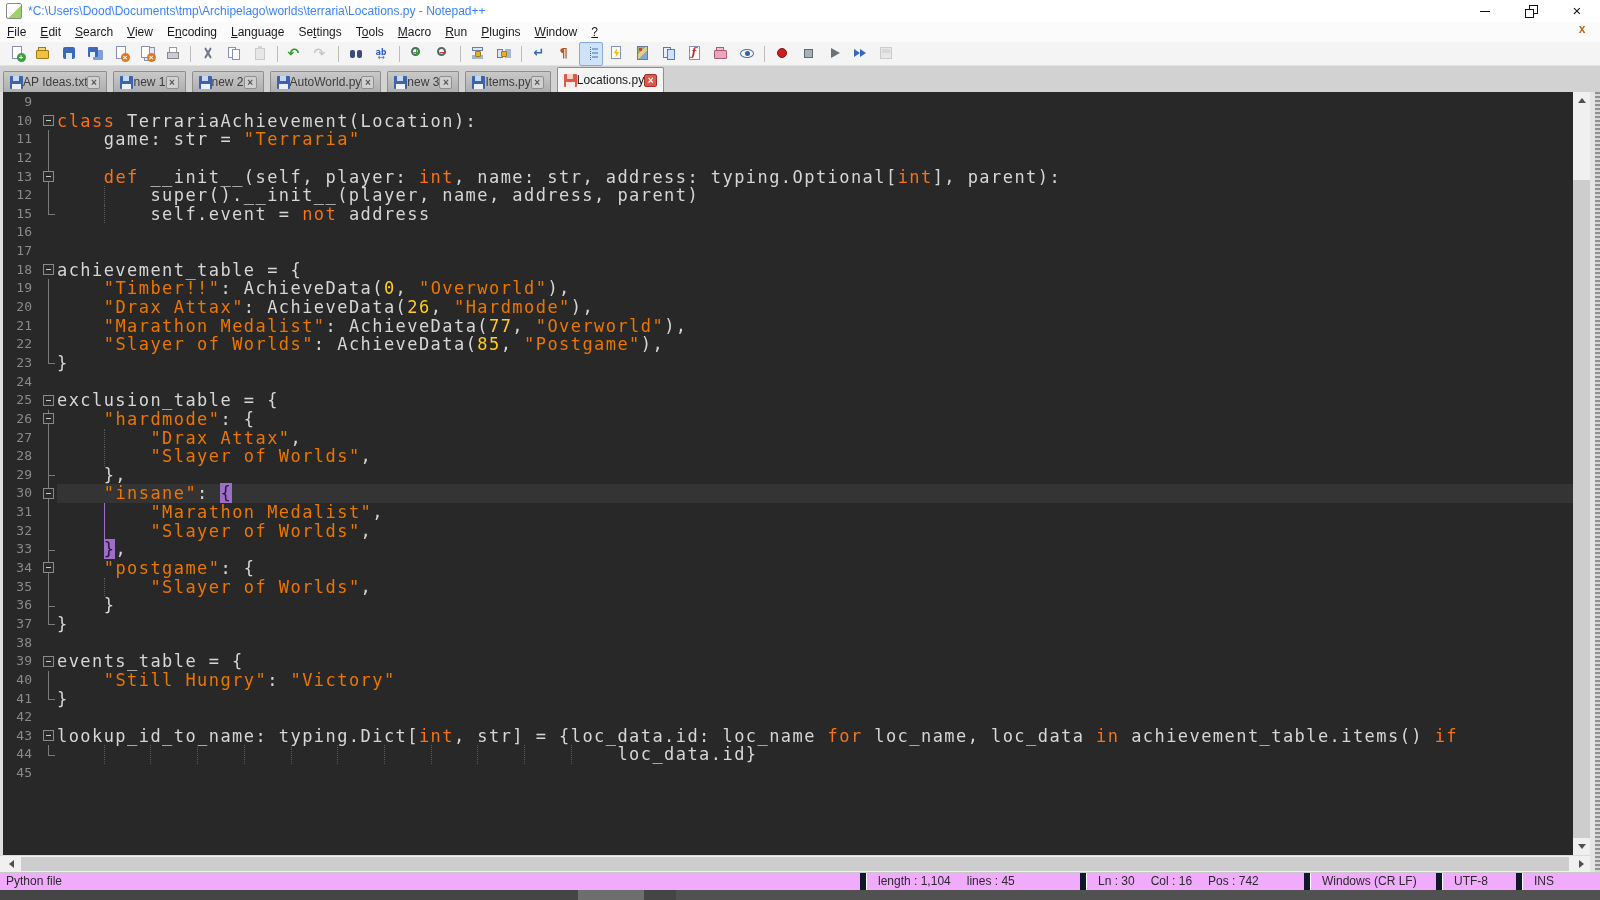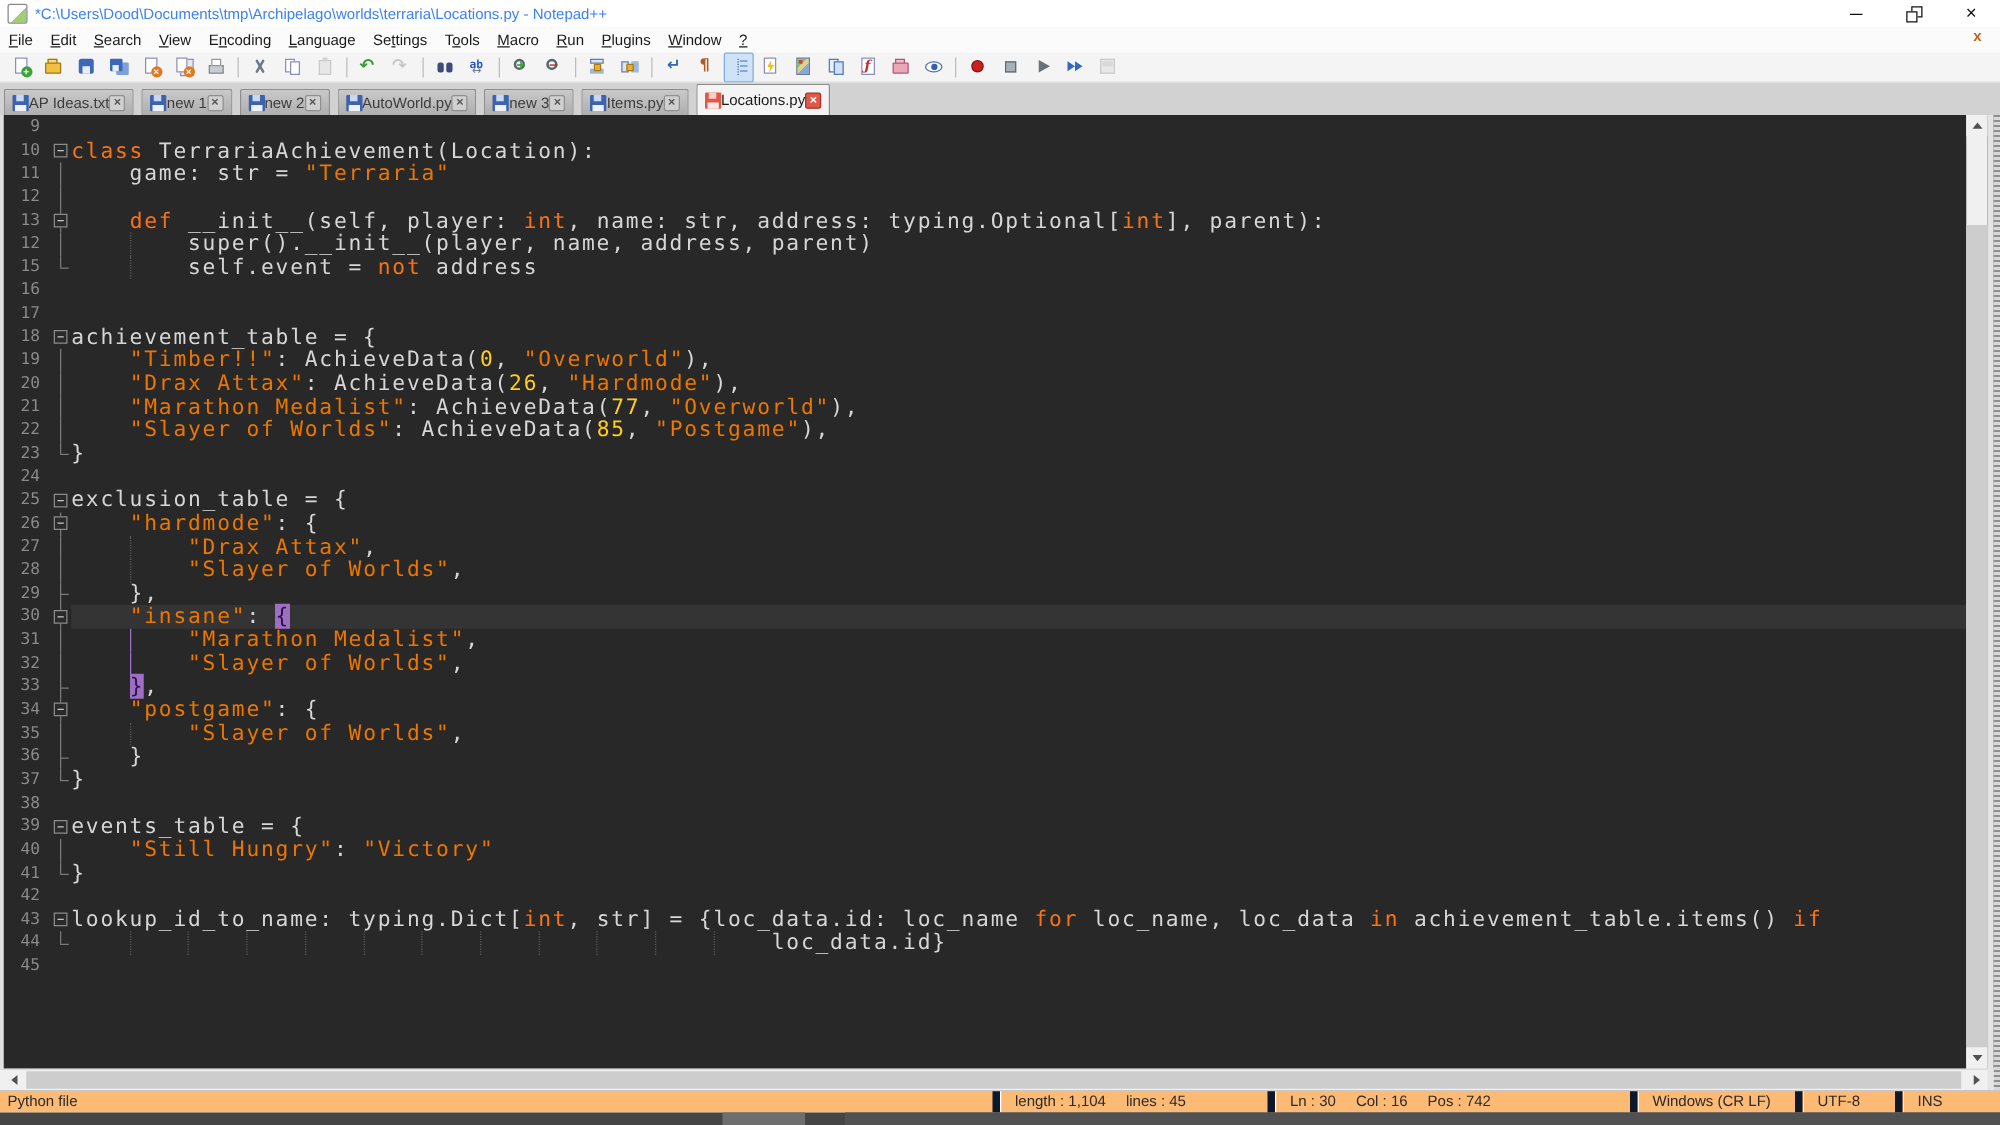--- a/index.html
+++ b/index.html
@@ -122,21 +122,21 @@
   .arr-down::before{content:"";width:0;height:0;border-left:4px solid transparent;border-right:4px solid transparent;border-top:5px solid #505050}
   .hscroll{position:absolute;top:855px;height:17px;left:0;width:1590px;background:#f0f0f0;border-top:1px solid #dadada;box-sizing:border-box}
   .h-arrow{position:absolute;top:0;width:17px;height:16px;display:grid;place-items:center;background:#f0f0f0}
   .h-left{left:3px}.h-right{right:0}
   .h-left::before{content:"";width:0;height:0;border-top:4px solid transparent;border-bottom:4px solid transparent;border-right:5px solid #505050}
   .h-right::before{content:"";width:0;height:0;border-top:4px solid transparent;border-bottom:4px solid transparent;border-left:5px solid #505050}
   .hthumb{position:absolute;top:1px;bottom:1px;left:21px;right:21px;background:#cdcdcd}
   .wborder-r{position:absolute;top:92px;height:780px;right:5px;width:5px;background:#e4e4e4}
   .wdots{position:absolute;top:92px;height:780px;right:0;width:5px;background:repeating-linear-gradient(180deg,#8f8f8f 0 2px,#d8d8d8 2px 4px)}
   
-  .statusbar{position:absolute;top:872px;left:0;right:0;height:18px;background:#fdba74;border-top:1px solid #c8c8c8;display:flex;font-size:12px;line-height:17px;color:#2a2a2a;box-sizing:border-box}
+  .statusbar{position:absolute;top:872px;left:0;right:0;height:18px;background:#f0abfc;border-top:1px solid #c8c8c8;display:flex;font-size:12px;line-height:17px;color:#2a2a2a;box-sizing:border-box}
   .sb-sec{border-left:6px solid #0f172a;box-shadow:inset 1px 0 0 #ffffff;padding-left:12px;white-space:nowrap;box-sizing:border-box;display:flex;gap:16px}
   .sb-first{flex:1;border-left:none;box-shadow:none;padding-left:6px}
   
   .bottomstrip{position:absolute;top:890px;left:0;right:0;height:10px;background:#454545}
   .bs-a{position:absolute;left:578px;width:66px;top:0;height:10px;background:#6e6e6e}
   .bs-b{position:absolute;left:676px;right:0;top:0;height:10px;background:#515151}
 </style>
 </head>
 <body>
 
@@ -540,21 +540,21 @@
 <div class="wdots"></div>
 
 <div class="statusbar">
   <div class="sb-sec sb-first">
       <span>Python file</span>
     </div>
   <div class="sb-sec" style="width:220px">
     <span>length : 1,104</span>
     <span>lines : 45</span>
   </div>
-  <div class="sb-sec" style="width:290px">
+  <div class="sb-sec" style="width:224px">
     <span>Ln : 30</span>
     <span>Col : 16</span>
     <span>Pos : 742</span>
   </div>
   <div class="sb-sec" style="width:132px">
       <span>Windows (CR LF)</span>
     </div>
   <div class="sb-sec" style="width:80px">
       <span>UTF-8</span>
     </div>

